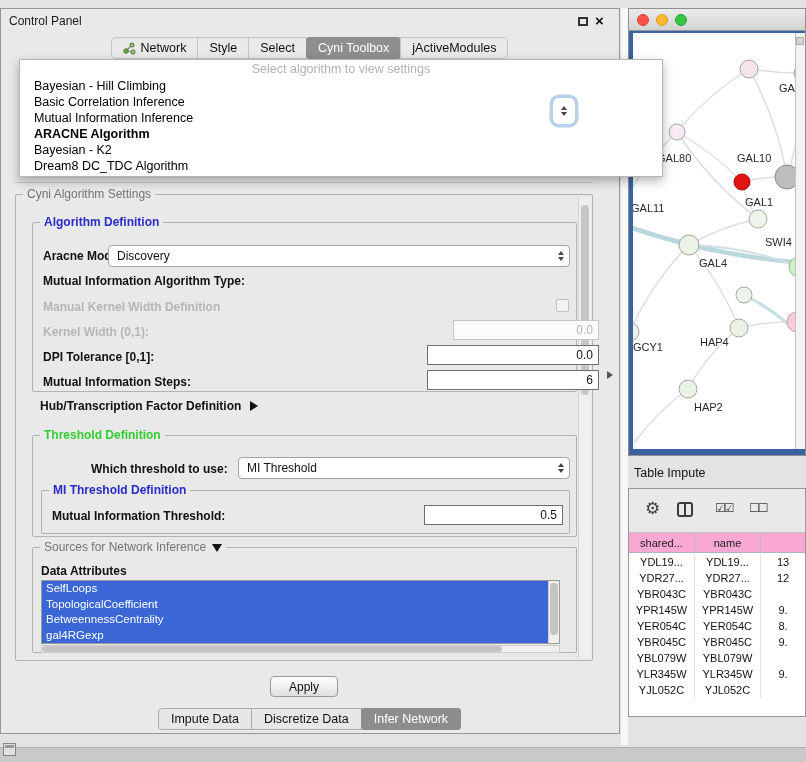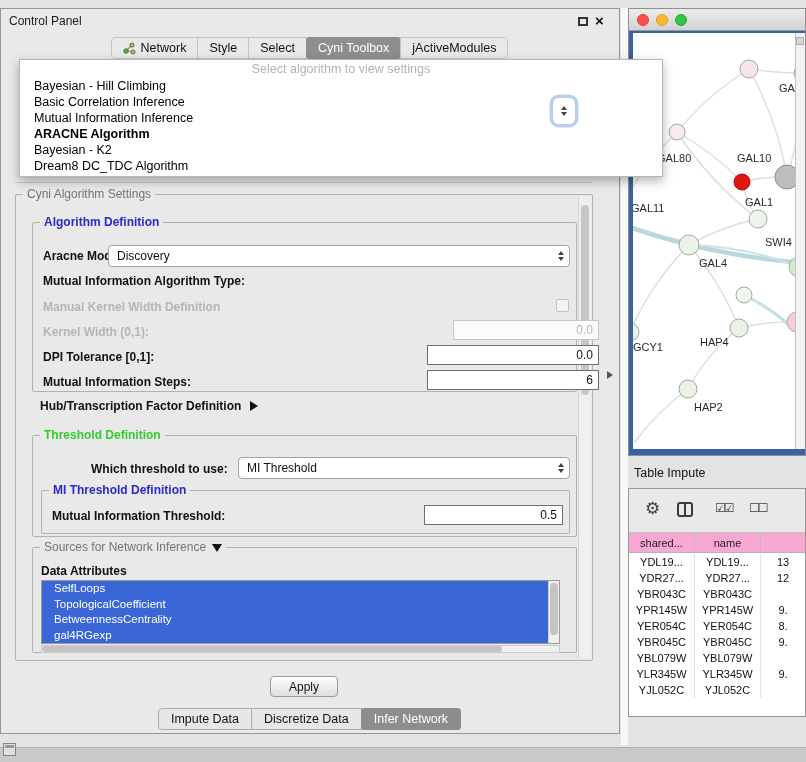--- a/index.html
+++ b/index.html
@@ -44,21 +44,21 @@
 
 .algdef-grp{left:16px;top:27px;width:545px;height:170px}
 .thresh-grp{left:16px;top:240px;width:545px;height:102px}
 .mi-grp{left:8px;top:54px;width:529px;height:44px}
 .sources-grp{left:16px;top:352px;width:545px;height:106px}
 
 .hub-row{position:absolute;left:24px;top:204px;display:flex;align-items:center;gap:9px;cursor:pointer}
 .hub-row .blabel-inline{font-size:12px;font-weight:bold}
 
 .attr-list{position:absolute;left:8px;top:32px;width:519px;height:64px;background:#fff;border:1px solid #9a9a9a;overflow:hidden}
-.attr-item{height:15.5px;line-height:15.5px;font-size:11.5px;color:#fff;background:#3a67d5;padding-left:12px;width:calc(100% - 11px);white-space:nowrap;overflow:hidden}
+.attr-item{height:15.5px;line-height:15.5px;font-size:11.5px;color:#fff;background:#3a67d5;padding-left:4px;width:calc(100% - 11px);white-space:nowrap;overflow:hidden}
 .list-vscroll{position:absolute;right:0;top:0;bottom:0;width:11px;background:#f0f0f0;border-left:1px solid #cdcdcd}
 .list-vthumb{position:absolute;left:1px;right:1px;top:2px;height:52px;background:#c4c4c4;border-radius:4px}
 .list-hscroll{position:absolute;left:8px;top:97px;width:519px;height:8px;background:#f0f0f0;border:1px solid #cdcdcd}
 .list-hthumb{height:6px;width:460px;background:#c4c4c4;border-radius:3px}
 
 .apply-btn{position:absolute;left:269px;top:667px;width:68px;height:21px;border:1px solid #9a9a9a;border-radius:4px;background:linear-gradient(#ffffff,#dedede);font-size:12px;display:flex;align-items:center;justify-content:center;cursor:pointer}
 
 .bottom-tabs{position:absolute;left:0;top:699px;width:100%;display:flex;justify-content:center}
 .btab{height:22px;display:flex;align-items:center;padding:0 12px;font-size:12.5px;background:#e7e7e7;border:1px solid #ababab;margin-left:-1px;white-space:nowrap}
 .btab.first{border-radius:4px 0 0 4px}

